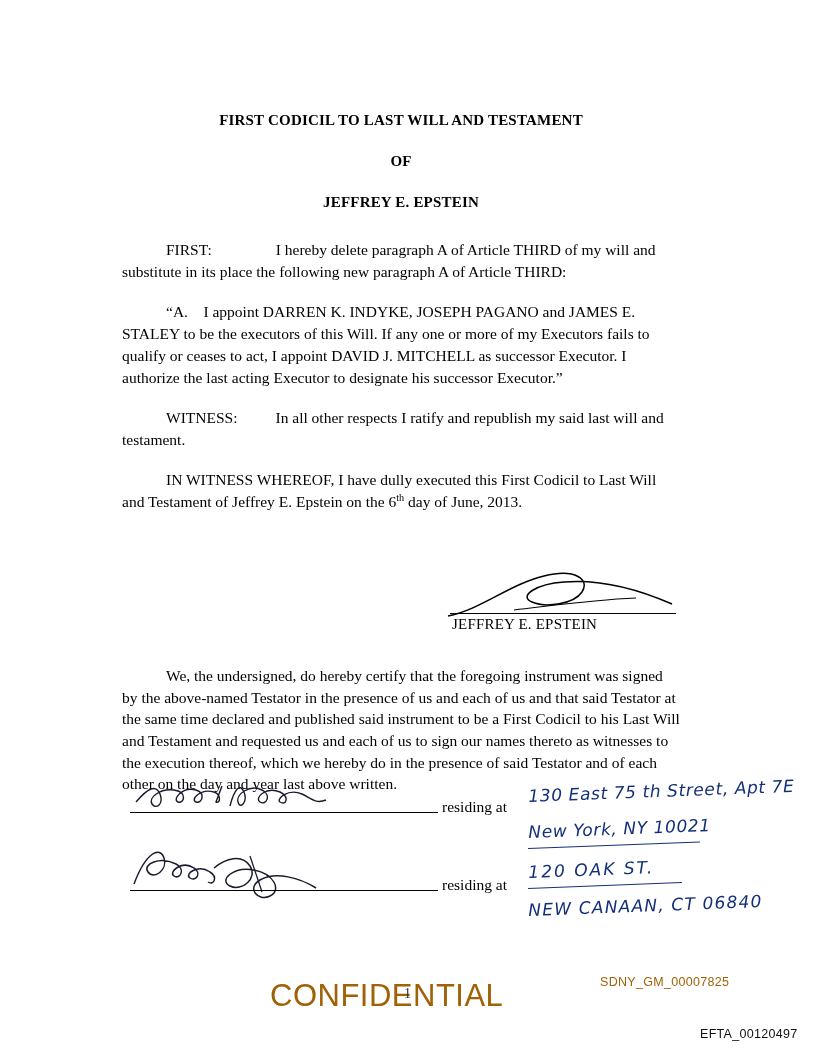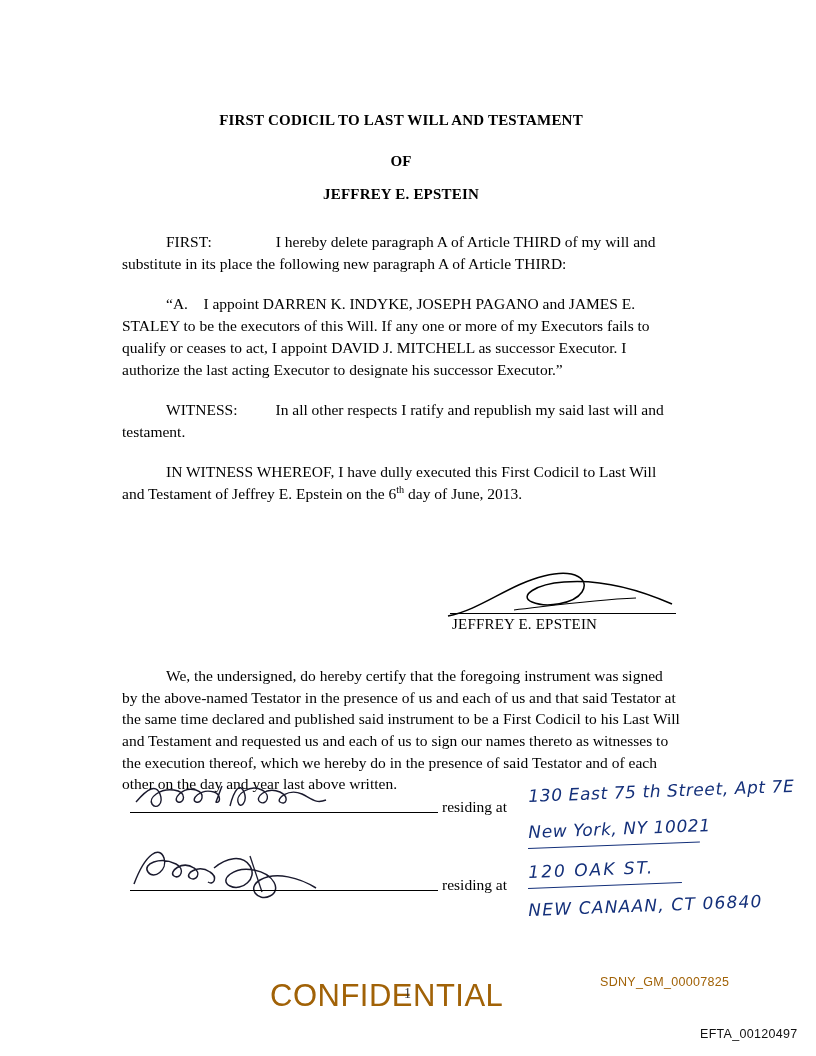--- a/index.html
+++ b/index.html
@@ -27,21 +27,21 @@
   .title-block {
     text-align: center;
     font-weight: bold;
     font-size: 15px;
     letter-spacing: 0.2px;
   }
   .title-line {
     margin: 0 0 24px 0;
   }
   .title-line.of {
-    margin-bottom: 16px;
+    margin-bottom: 24px;
   }
   .title-line.name {
     margin-bottom: 28px;
   }
   p.body {
     font-size: 15.5px;
     line-height: 1.42;
     margin: 0 0 18px 0;
     text-align: left;
   }

